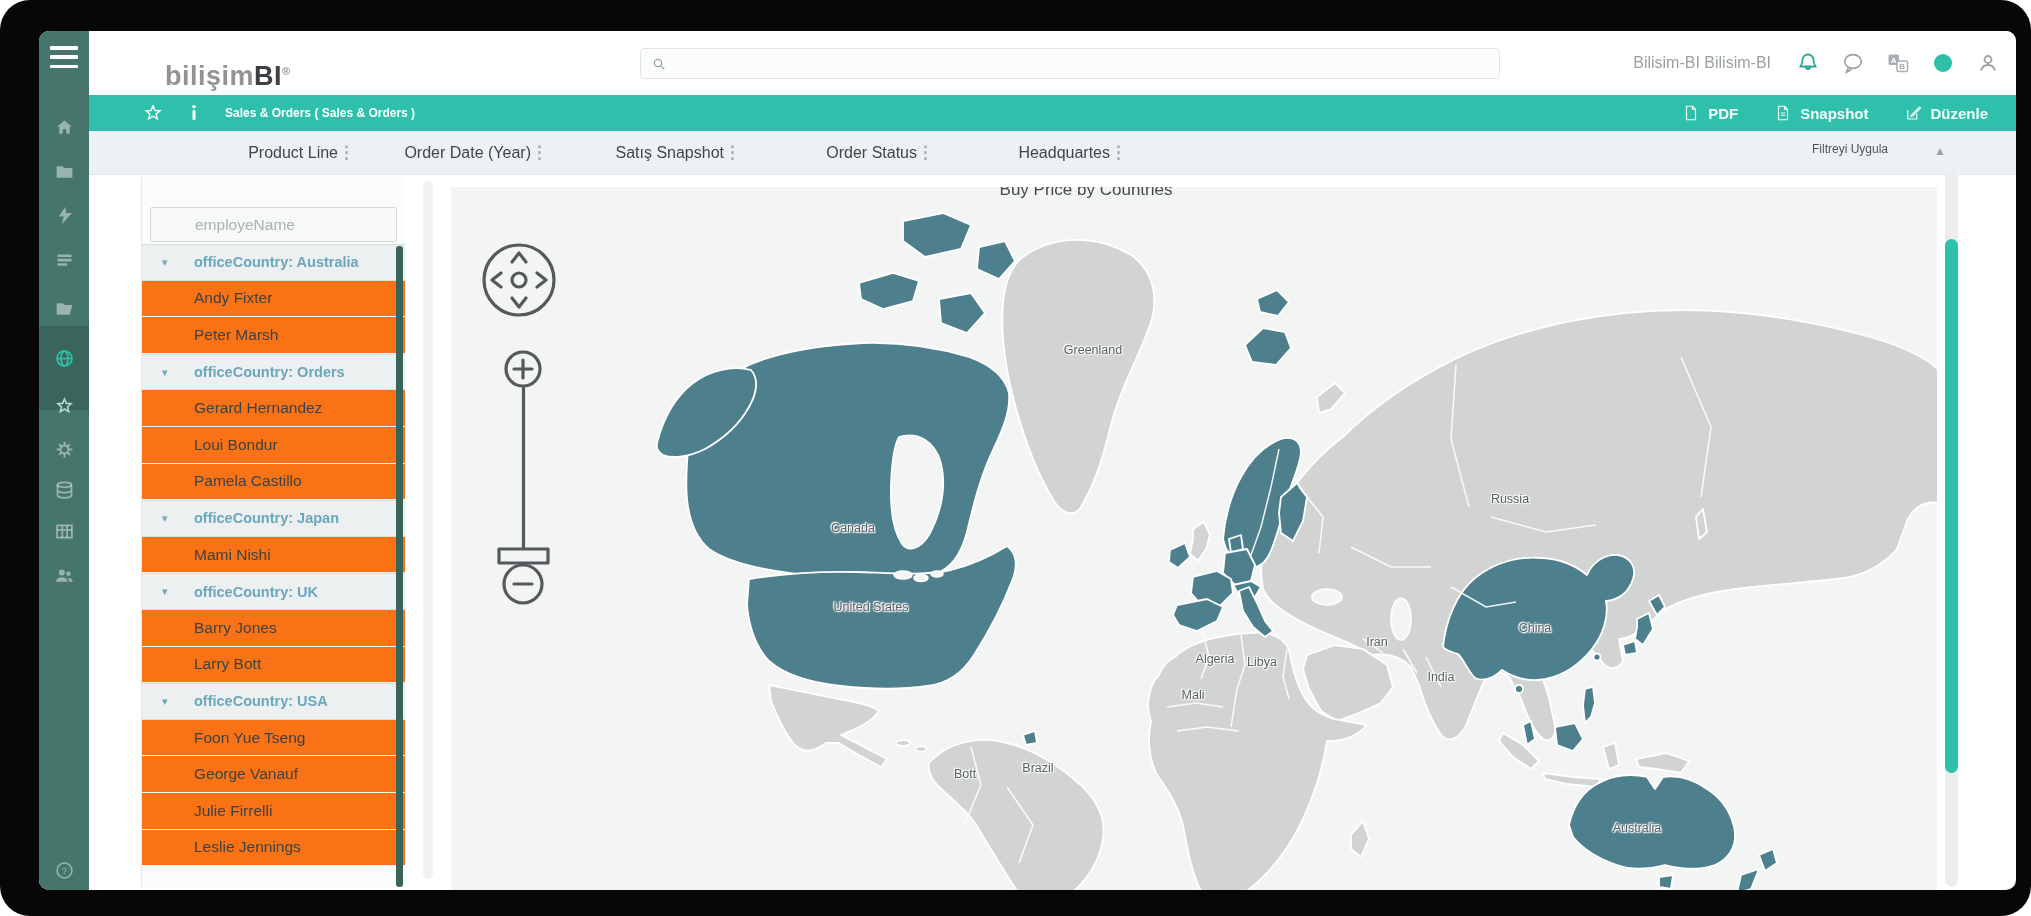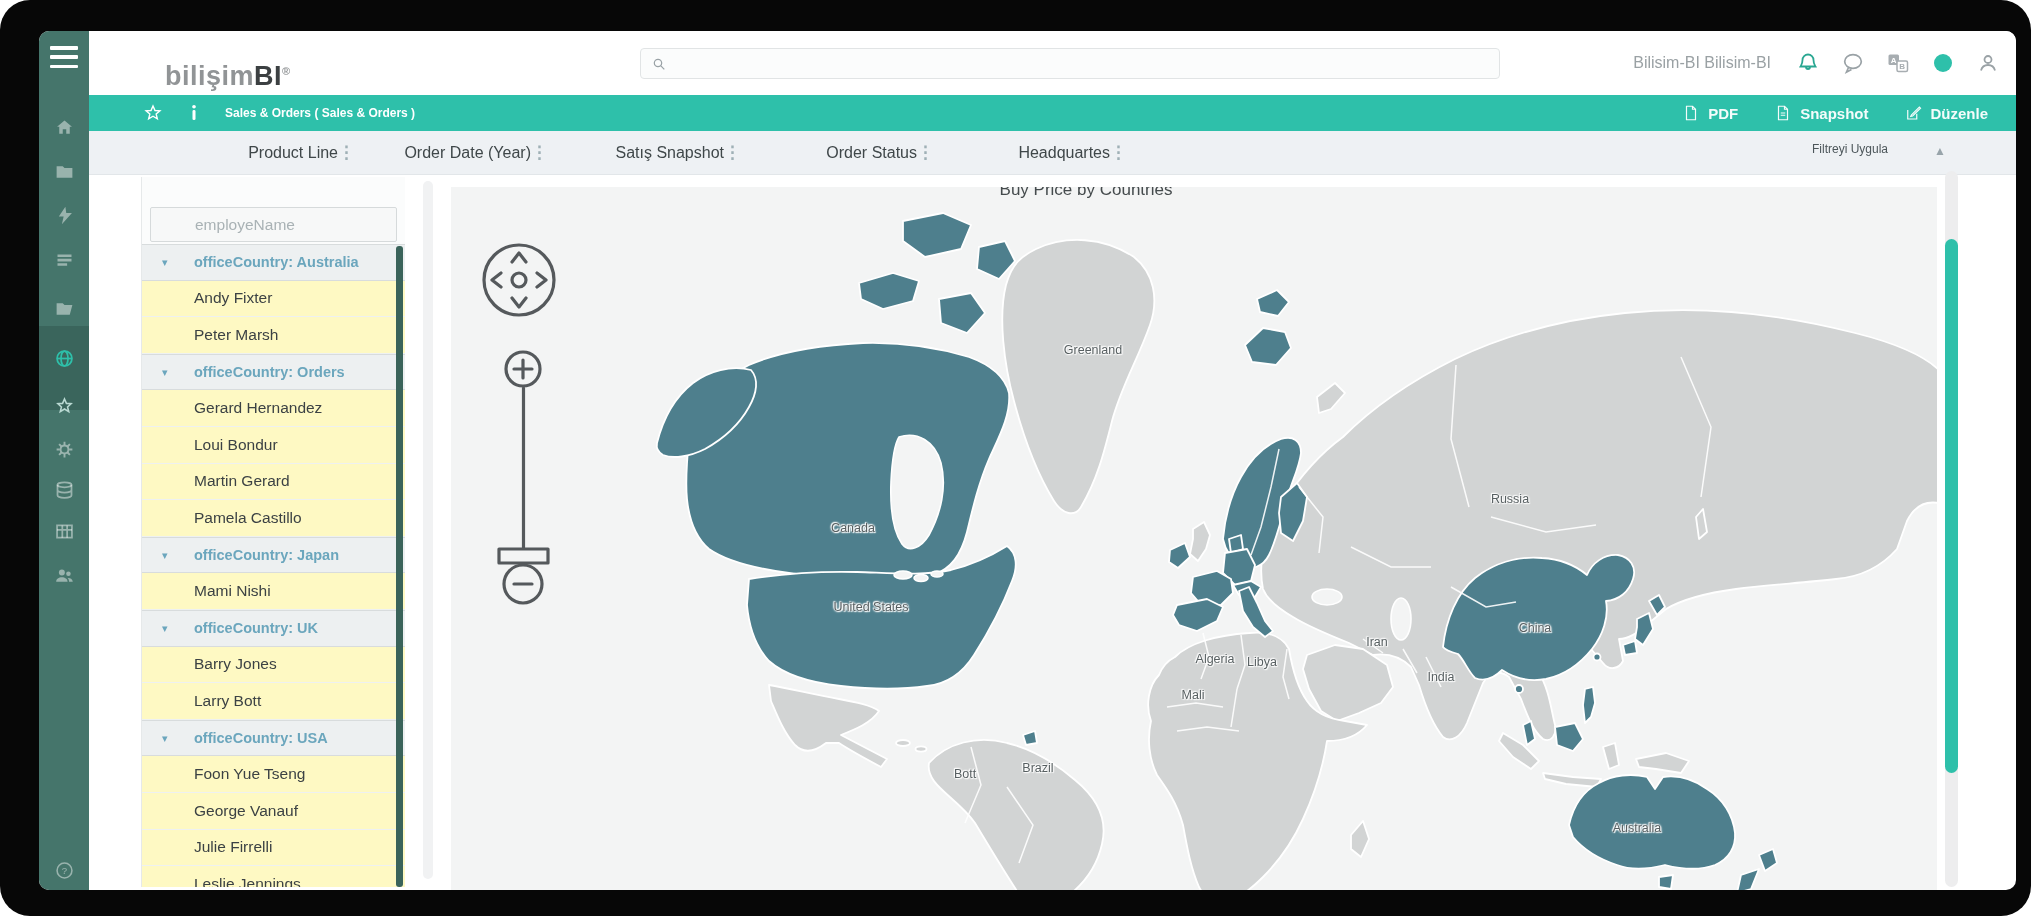--- a/index.html
+++ b/index.html
@@ -45,21 +45,21 @@
   .ftri{position:absolute;right:70px;top:13px;font-size:12px;color:#98a4aa;cursor:pointer;}
 
   
   .epanel{position:absolute;left:102px;top:146px;width:263px;height:710px;background:#fbfcfc;border-left:1px solid #e6e9ea;overflow:hidden;}
   .einput{position:absolute;left:8px;top:30px;width:247px;height:35px;border:1px solid #d6dadb;background:#f7f8f8;border-radius:2px;box-sizing:border-box;font-size:15.5px;color:#444;padding:0 8px 0 44px;outline:none;font-family:"Liberation Sans",sans-serif;}
   .einput::placeholder{color:#a9b2b5;}
   .elist{position:absolute;left:0;top:67px;width:263px;}
   .grow{height:36.6px;background:#edf0f1;border-top:1px solid #d8dcdd;border-bottom:1px solid #d8dcdd;display:flex;align-items:center;box-sizing:border-box;cursor:pointer;}
   .tri{color:var(--group-text);font-size:11px;margin-left:20px;width:14px;}
   .glabel{color:var(--group-text);font-size:14.5px;font-weight:bold;margin-left:18px;}
-  .irow{height:36.6px;display:flex;align-items:center;border-bottom:1px solid #eef1f1;box-sizing:border-box;padding-left:52px;font-size:15.5px;color:#3c4244;cursor:pointer;background:#fef9c3;}
+  .irow{height:36.6px;display:flex;align-items:center;border-bottom:1px solid #eef1f1;box-sizing:border-box;padding-left:52px;font-size:15.5px;color:#3c4244;cursor:pointer;background:#f97316;}
   .escroll{position:absolute;right:2px;top:69px;width:7px;height:641px;background:var(--scroll-dark);border-radius:3px;cursor:pointer;}
   .vtrack{position:absolute;left:384px;top:150px;width:10px;height:698px;background:#f1f2f3;border-radius:5px;}
 
   
   .mappanel{position:absolute;left:412px;top:156px;width:1486px;height:716px;background:var(--mapbg);overflow:hidden;}
   .maptitle{position:absolute;top:-7px;left:635px;transform:translateX(-50%);font-size:17px;color:#454b4d;font-weight:500;white-space:nowrap;}
   .world{position:absolute;left:0;top:0;}
   .world .co{fill:var(--coff);stroke:#fff;stroke-width:1.8;stroke-linejoin:round;}
   .world .ch{fill:var(--con);stroke:#fff;stroke-width:1.8;stroke-linejoin:round;}
   .world .sea{fill:var(--mapbg);stroke:#fff;stroke-width:1.6;stroke-linejoin:round;}
@@ -290,23 +290,20 @@
             <span class="tri">▾</span>
             <span class="glabel">officeCountry: Orders</span>
           </div>
           <div class="irow">
             <span>Gerard Hernandez</span>
           </div>
           <div class="irow">
             <span>Loui Bondur</span>
           </div>
           <div class="irow">
-            <span>Martin Gerard</span>
-          </div>
-          <div class="irow">
             <span>Pamela Castillo</span>
           </div>
           <div class="grow">
             <span class="tri">▾</span>
             <span class="glabel">officeCountry: Japan</span>
           </div>
           <div class="irow">
             <span>Mami Nishi</span>
           </div>
           <div class="grow">

